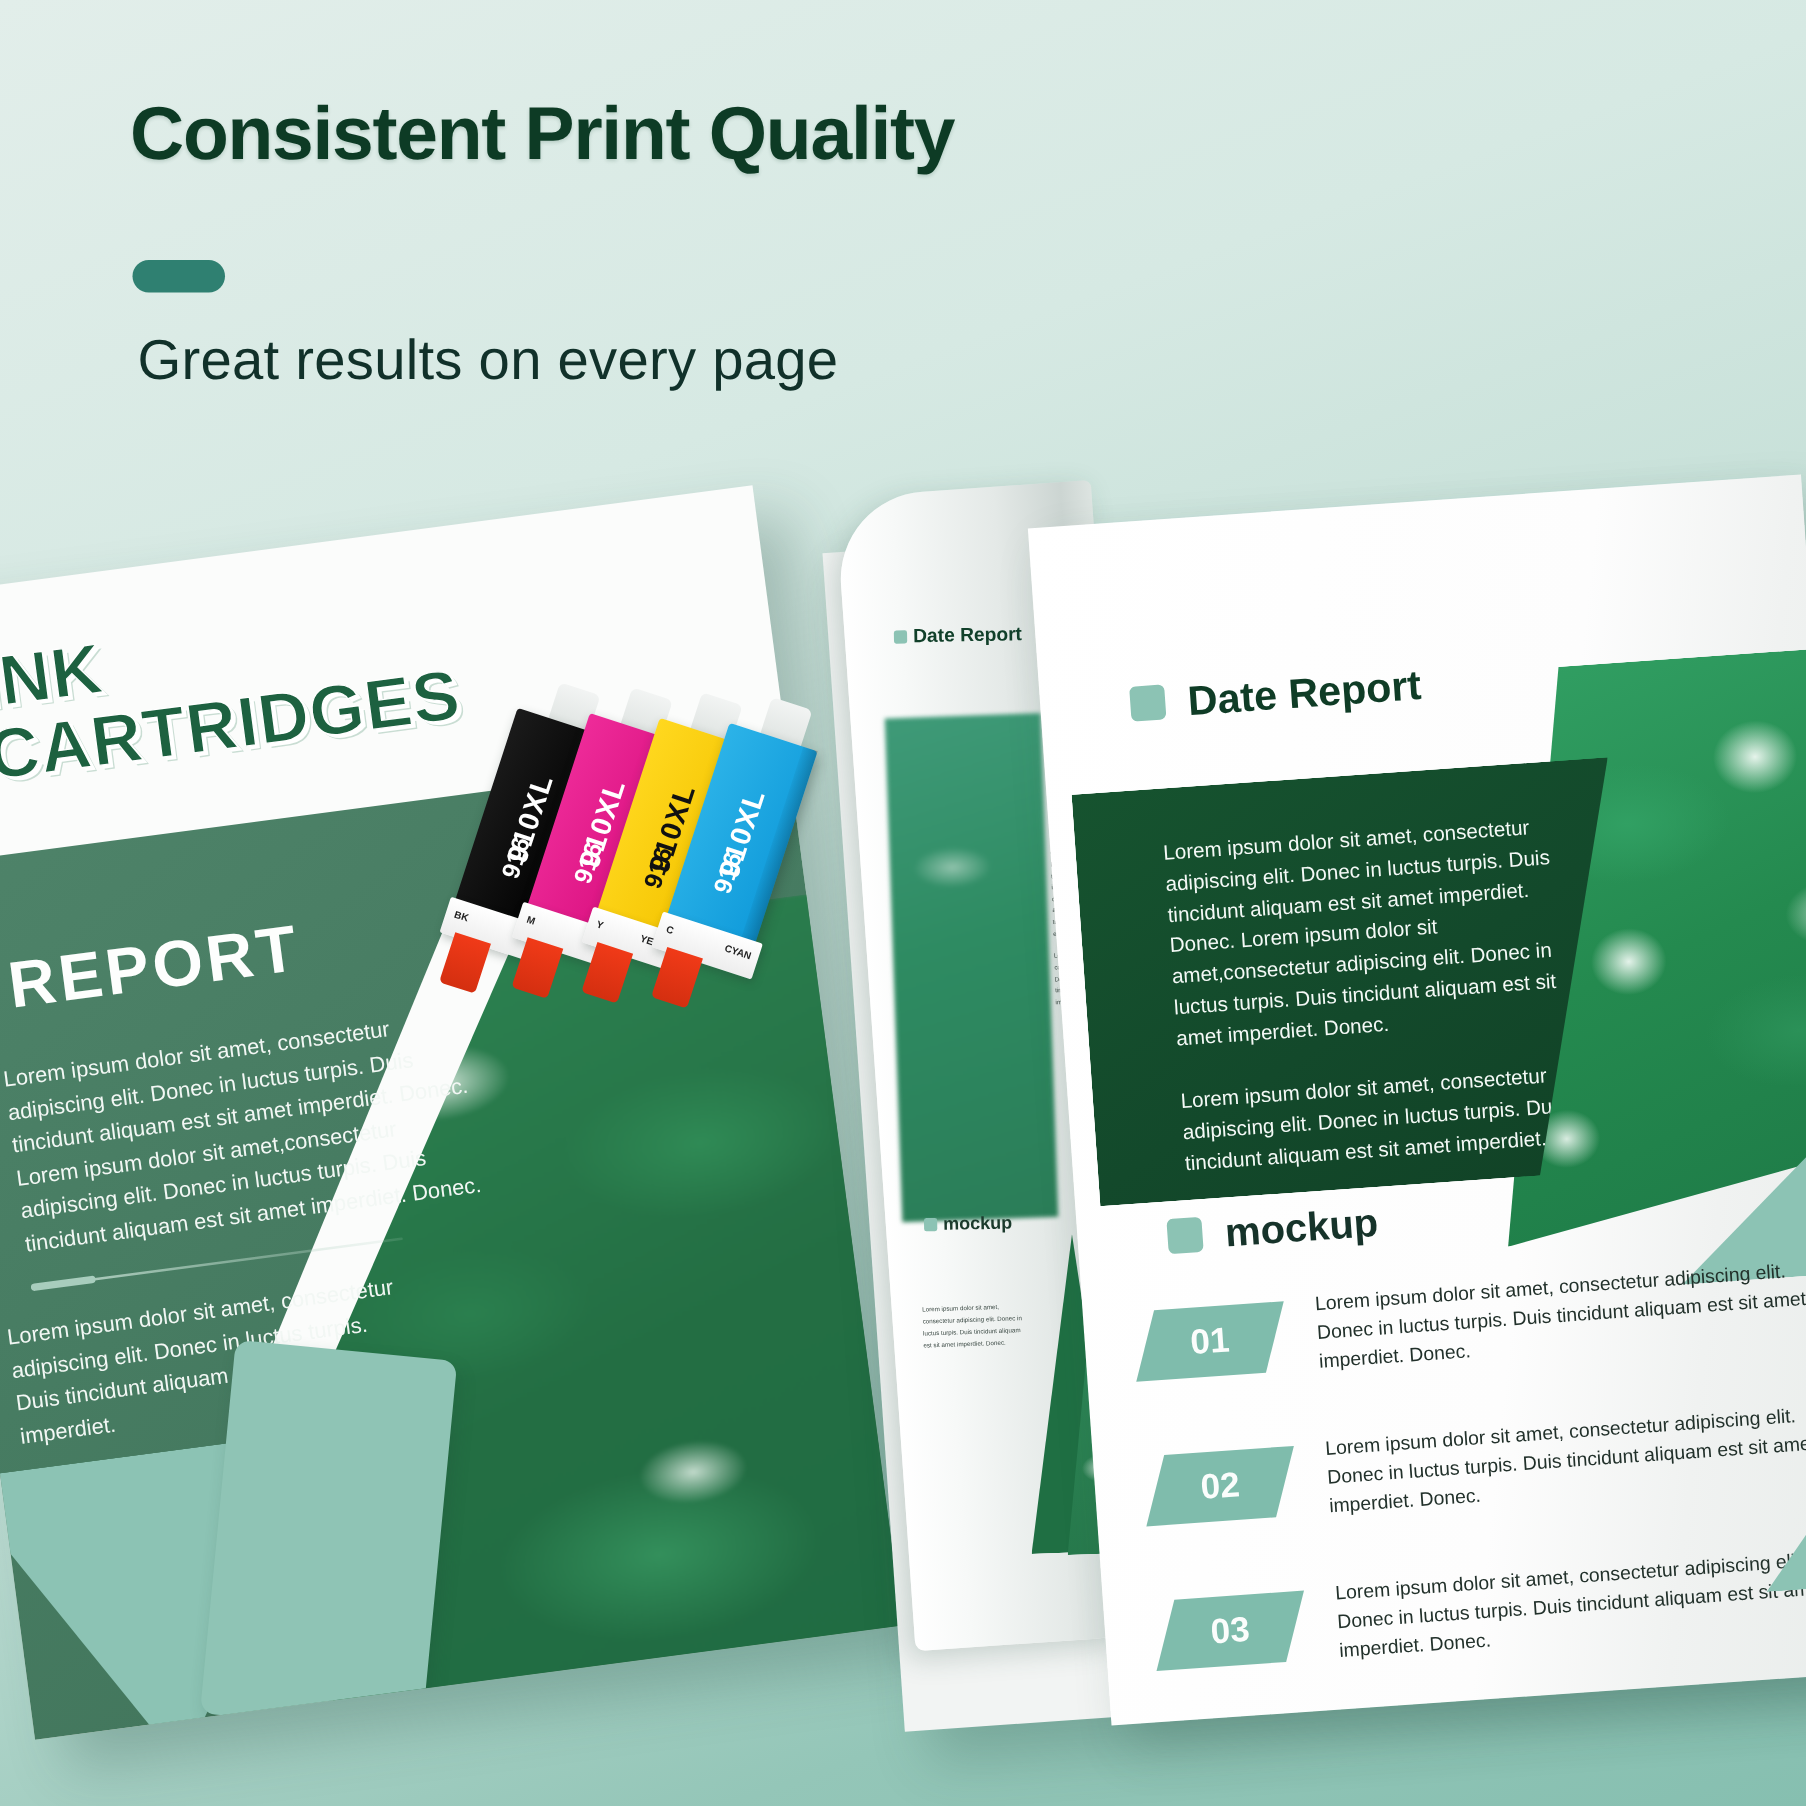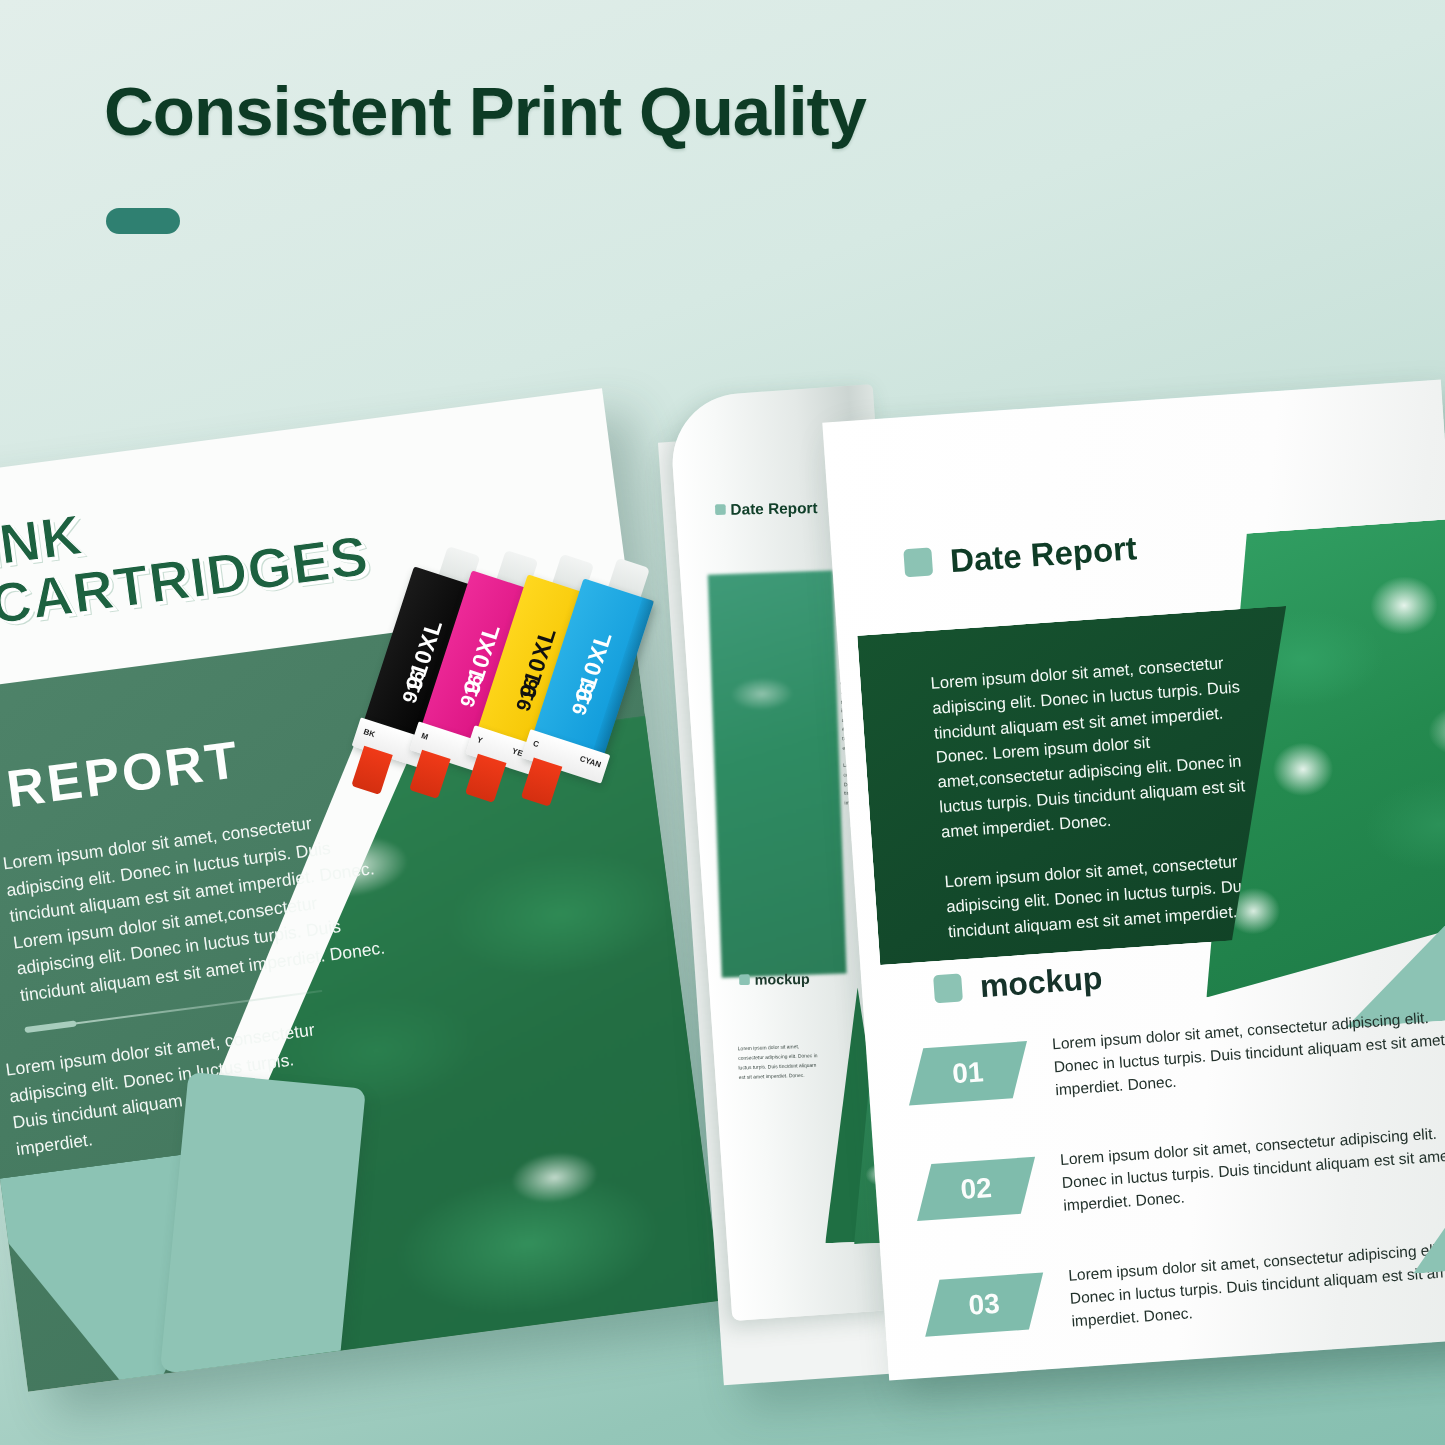--- a/index.html
+++ b/index.html
@@ -8,21 +8,21 @@
     font-family: "Liberation Sans", sans-serif;
     background: linear-gradient(160deg, #e2eeea 0%, #d6e9e3 28%, #bfdcd3 58%, #94c6b8 84%, #86bfb0 100%);
     overflow: hidden;
     position: relative;
   }
 
   
   .header { position: absolute; left: 0; top: 0; width: 1445px; height: 360px; }
   .headline {
     position: absolute; left: 104px; top: 72px;
-    font-size: 69px; font-weight: bold; letter-spacing: -1px;
+    font-size: 60px; font-weight: bold; letter-spacing: -1px;
     color: #0d3b25; white-space: nowrap;
     text-shadow: 0 2px 3px rgba(20,70,50,.18);
   }
   .accent-bar {
     position: absolute; left: 106px; top: 208px;
     width: 74px; height: 26px; border-radius: 13px;
     background: #2f8071;
   }
   .subtitle {
     position: absolute; left: 110px; top: 262px;
@@ -319,20 +319,21 @@
   #c-y  .lbl, #c-y .sub { color: #111; }
   #c-c  .body { background: linear-gradient(100deg, #2cb3e8, #0f9ada); }
   #c-c  .lbl, #c-c .sub { color: #fff; }
 </style>
 </head>
 <body>
 
 <div class="header">
   <div class="headline">Consistent Print Quality</div>
   <div class="accent-bar"></div>
+  <div class="subtitle">Great results on every page</div>
 </div>
 
 <div class="scene">
 
   <div class="brochure-left">
     <div class="bl-title">
       <div>INK</div>
       <div>CARTRIDGES</div>
     </div>
 

